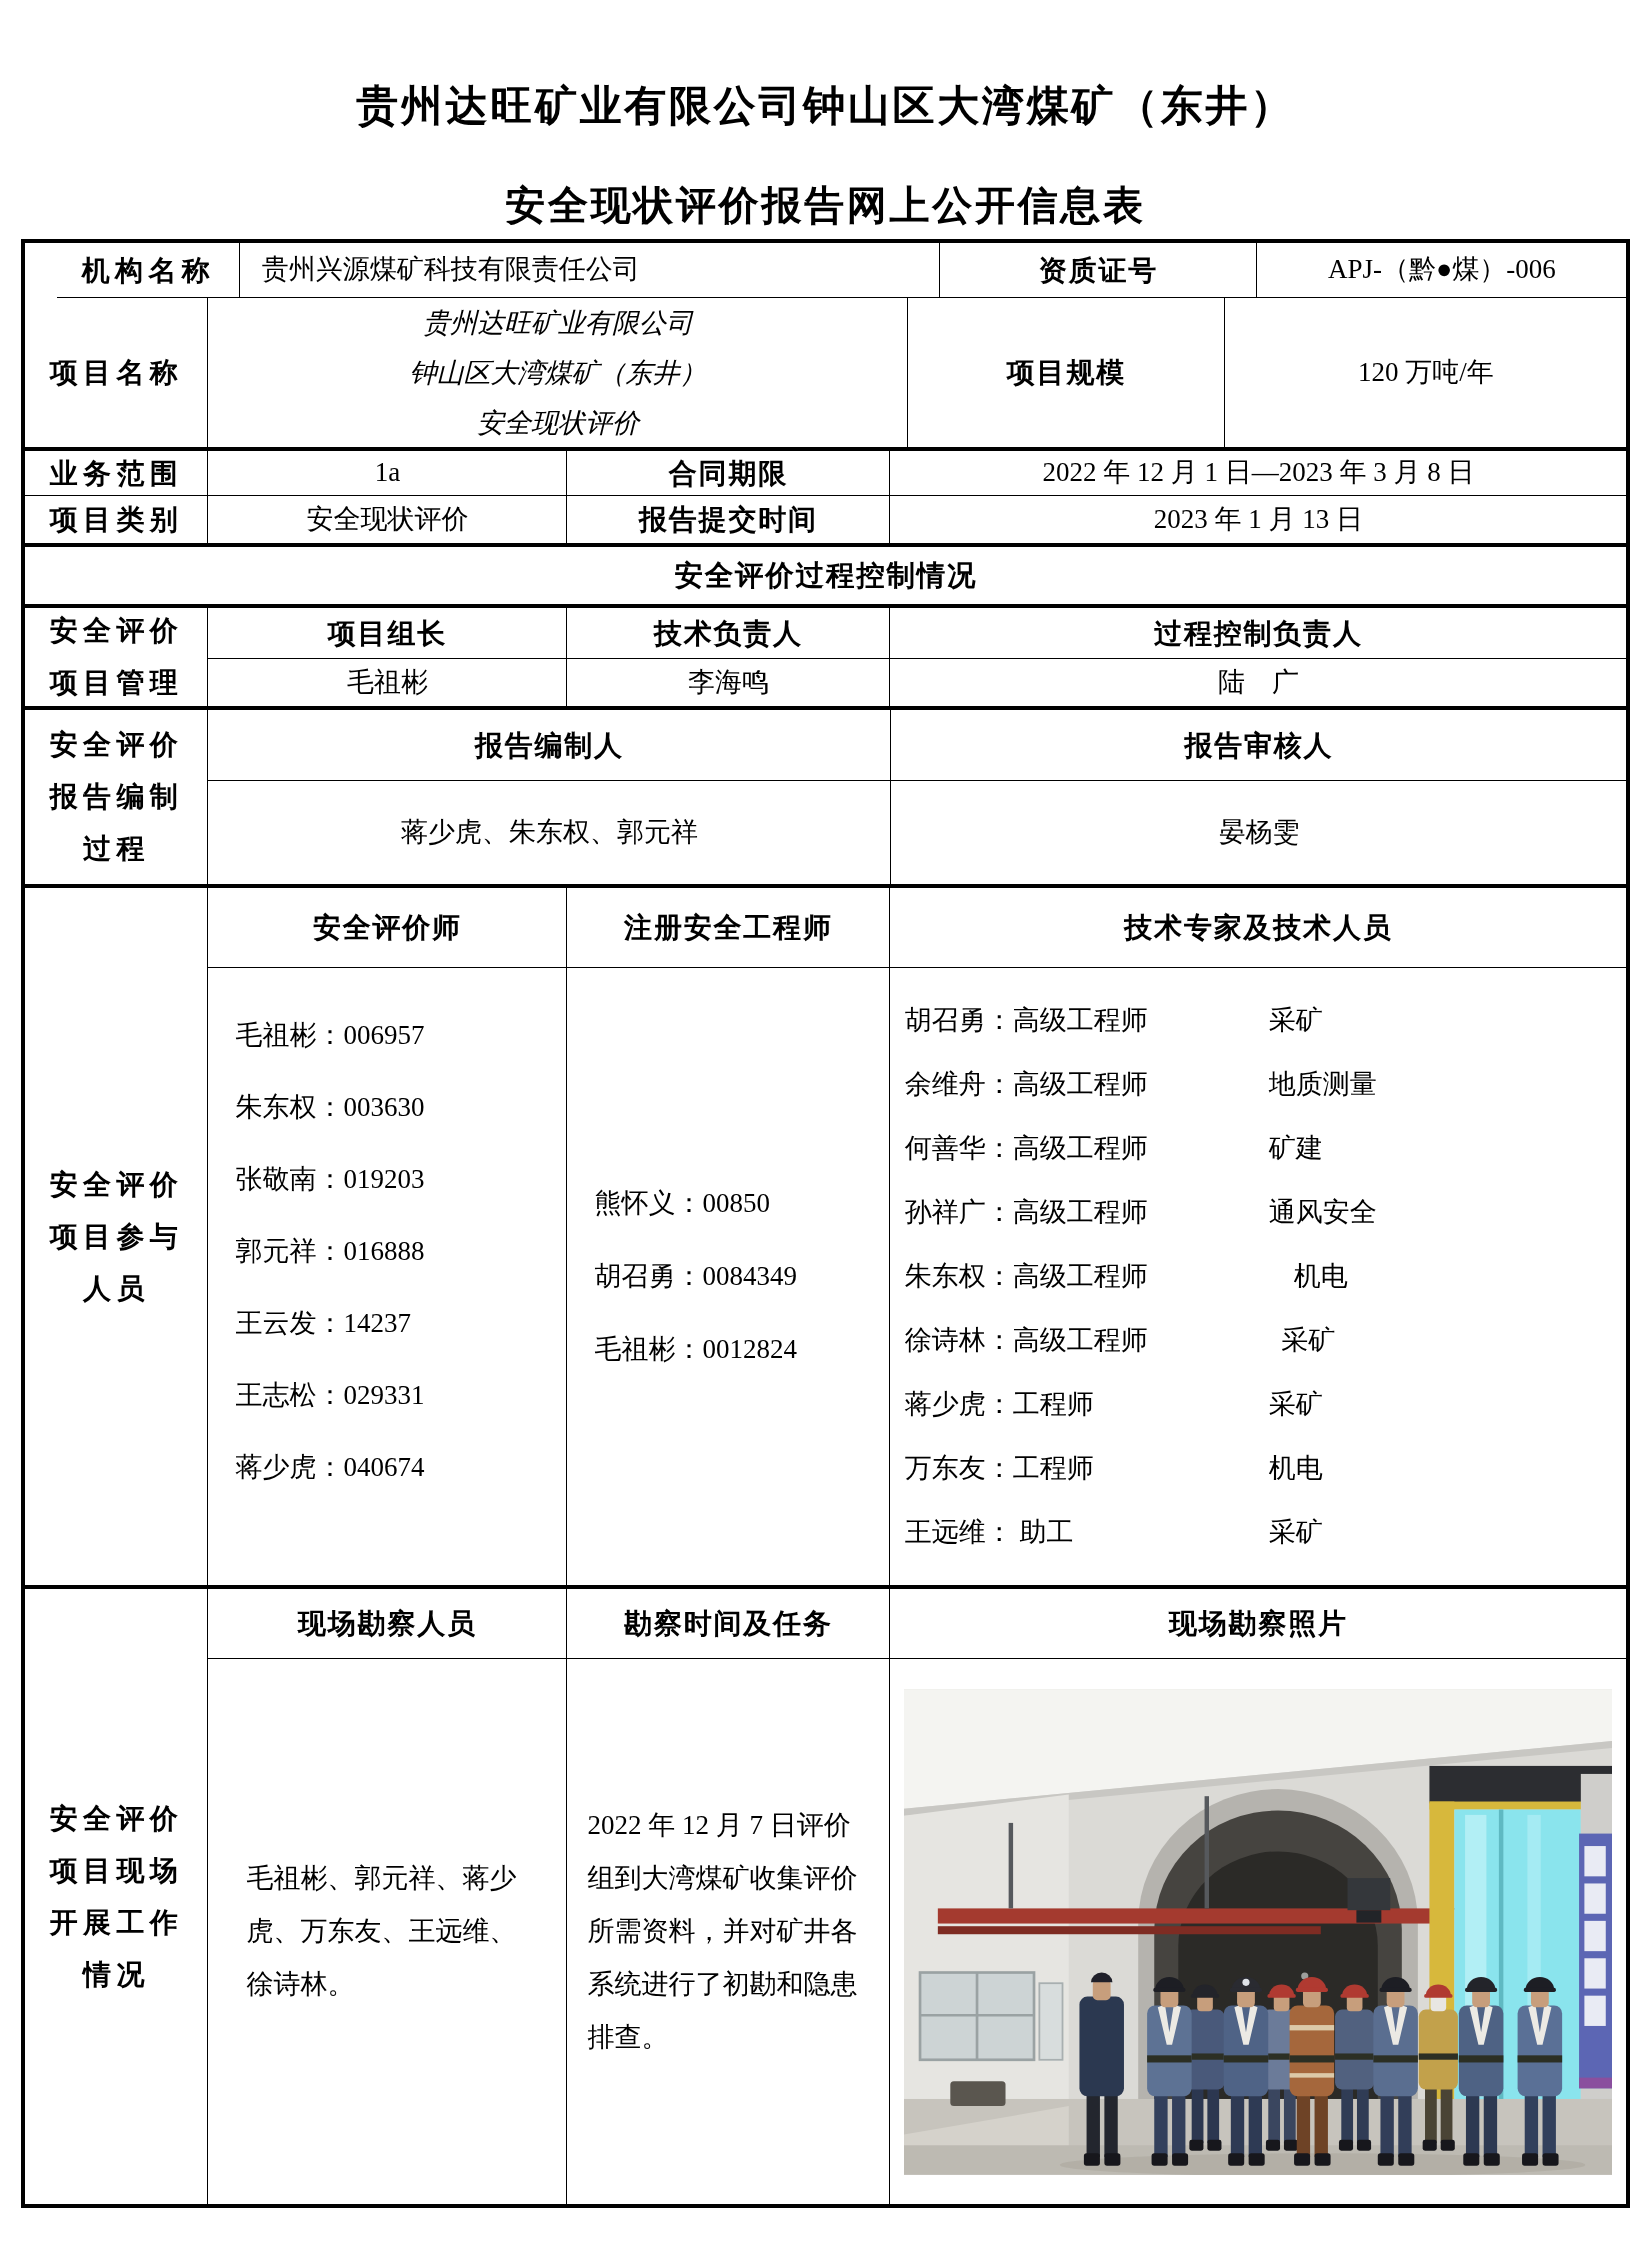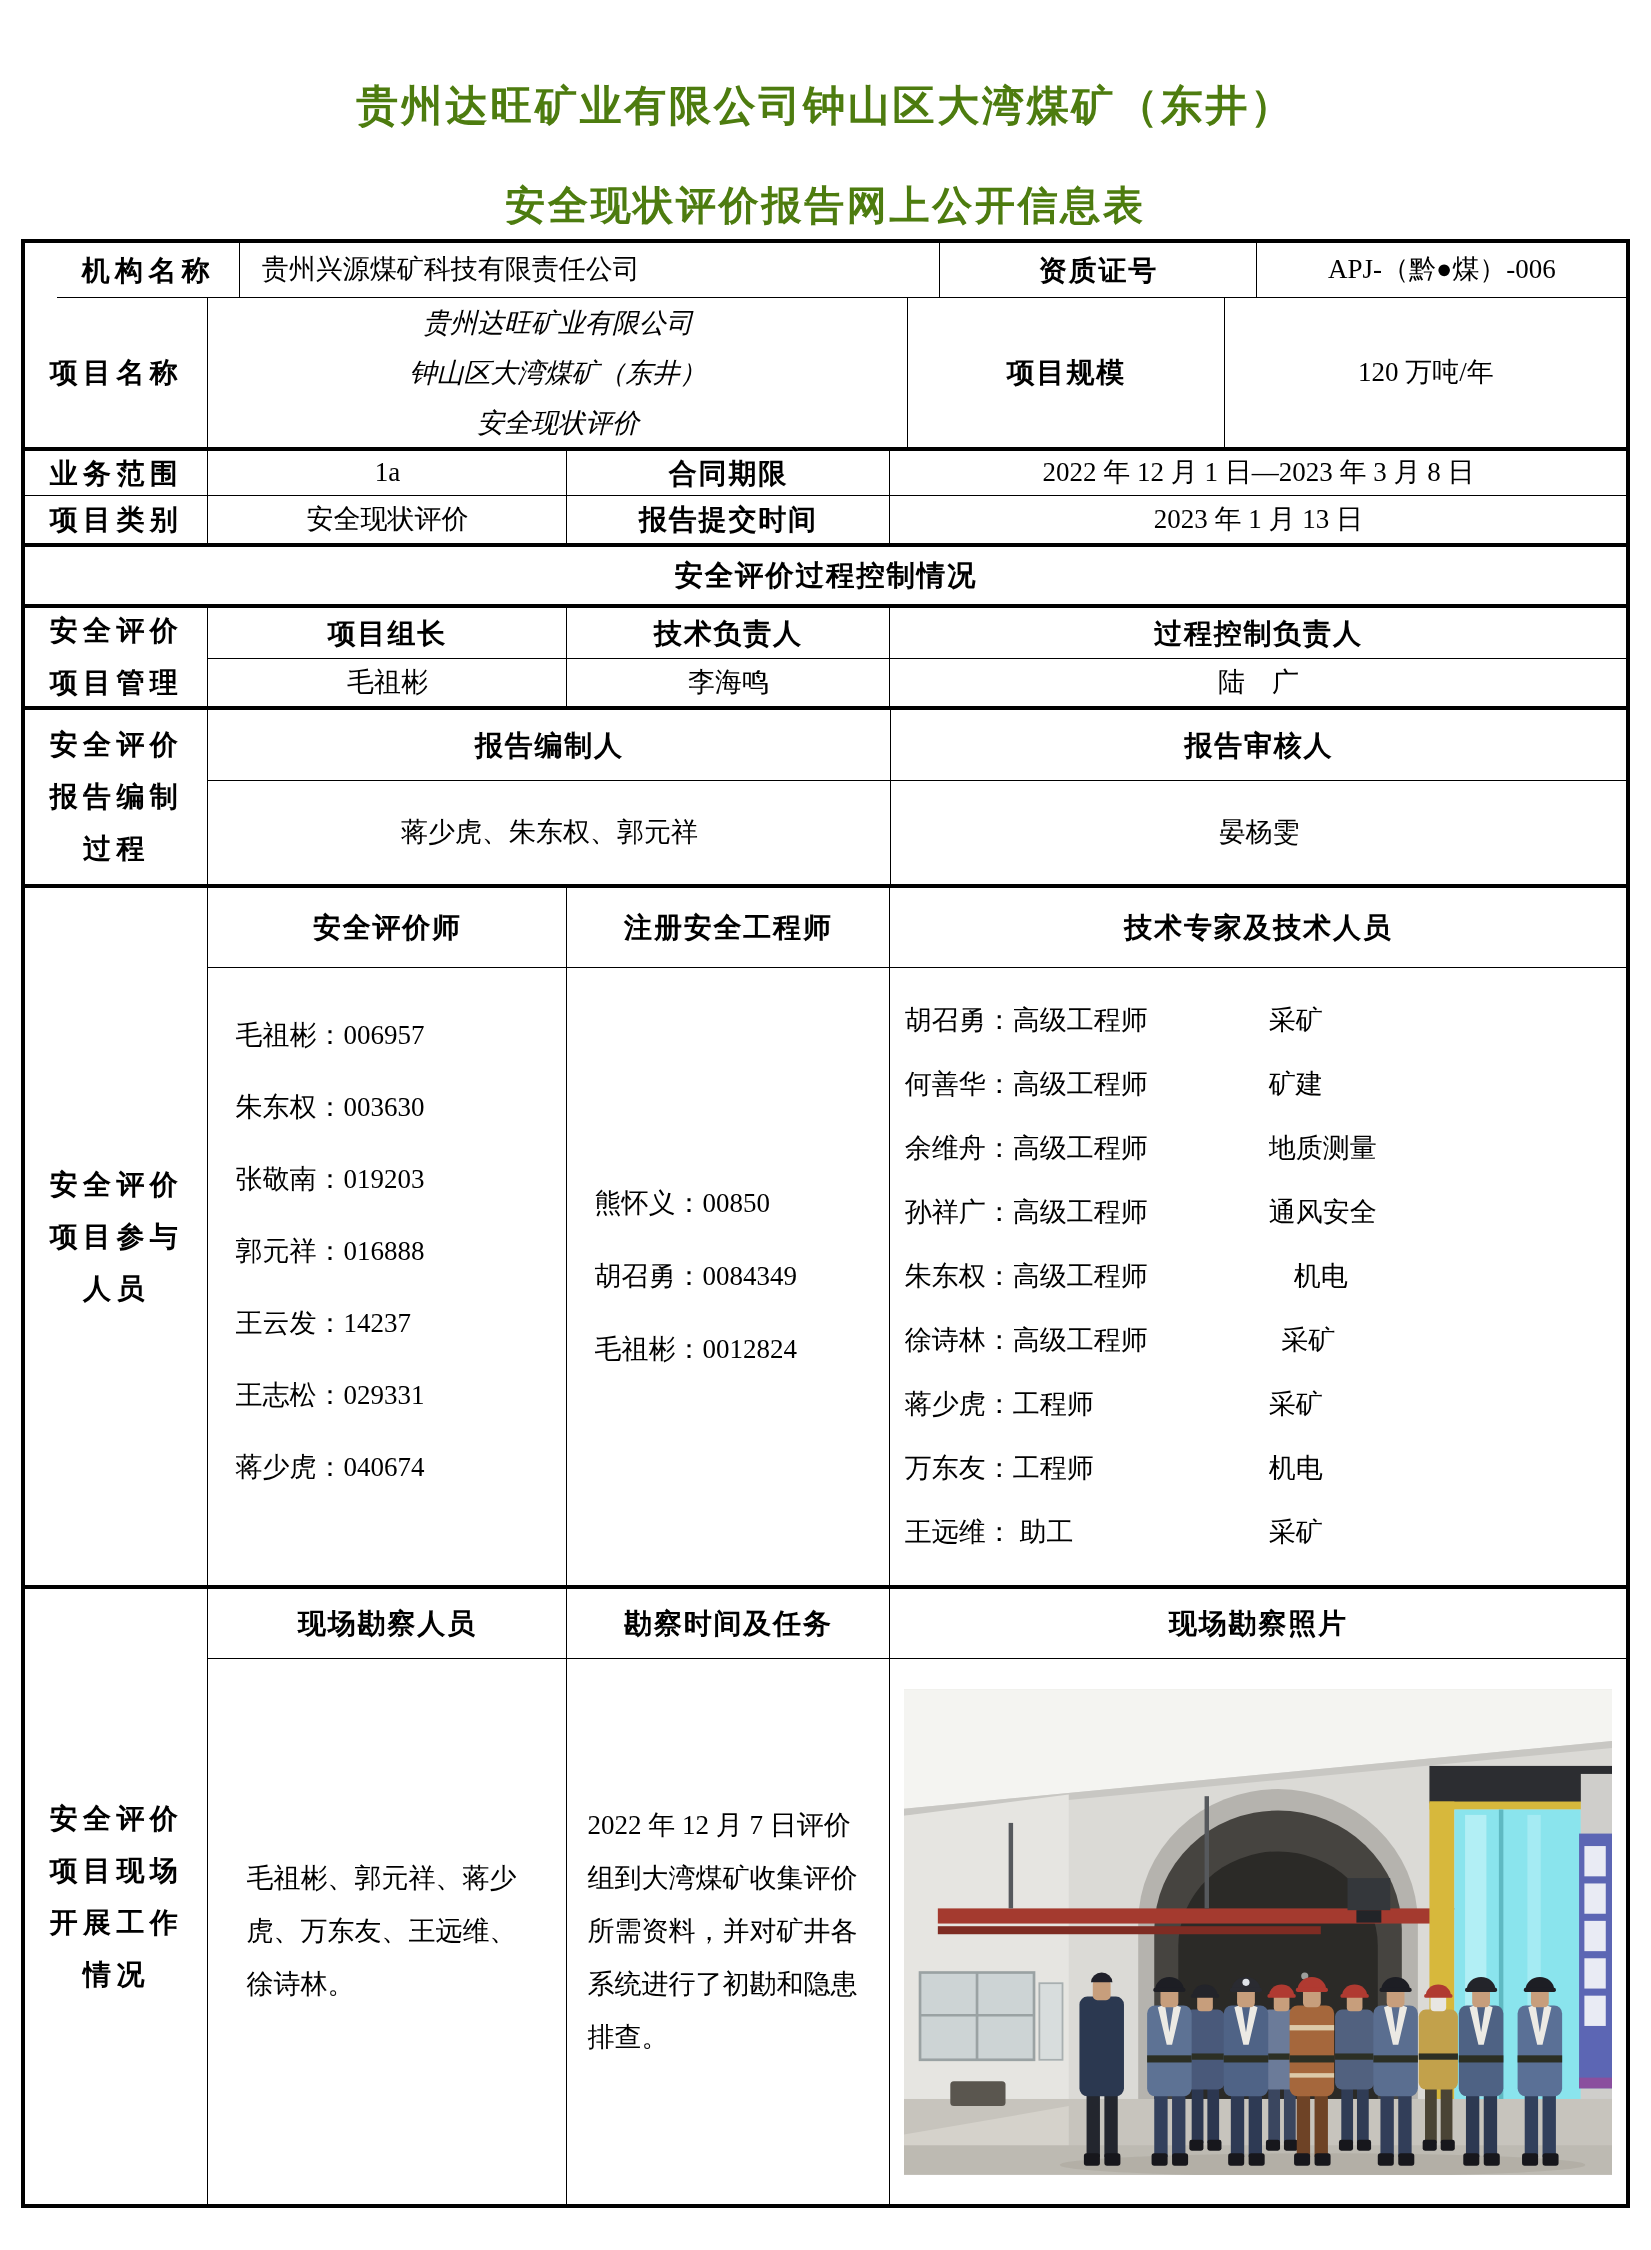--- a/index.html
+++ b/index.html
@@ -1,19 +1,19 @@
 <!DOCTYPE html>
 <html style="font-size:14.3px"><head>
 <meta charset="utf-8">
 <style>
   html,body{margin:0;padding:0;background:#ffffff;}
   .page{position:relative;width:1651px;height:2251px;background:#ffffff;color:#000;
         font-family:"Liberation Serif","DejaVu Serif",serif;overflow:hidden;}
   .doc-title{position:absolute;left:0;width:100%;text-align:center;
-        font-family:"Liberation Sans","DejaVu Sans",sans-serif;font-weight:bold;color:#4d7c0f;}
+        font-family:"Liberation Sans","DejaVu Sans",sans-serif;font-weight:bold;color:#000000;}
   .t1{top:78px;font-size:42px;letter-spacing:2.7px;}
   .t2{top:178px;font-size:40px;letter-spacing:2.7px;}
   .tbl{position:absolute;left:21.4px;top:239px;width:1609px;height:1969px;
        border:4.5px solid #000;box-sizing:border-box;display:flex;flex-direction:column;}
   .row{display:flex;box-sizing:border-box;border-bottom:1.8px solid #000;flex:none;min-height:0;}
   .row.thick{border-bottom-width:4.5px;}
   .row.last{border-bottom:none;flex:1;}
   .cell{box-sizing:border-box;border-right:1.8px solid #000;display:flex;align-items:center;
         justify-content:center;text-align:center;font-size:27px;line-height:1.25;min-width:0;}
   .cell.end{border-right:none;}
@@ -154,26 +154,26 @@
             <div class="ln">熊怀义：00850</div>
             <div class="ln">胡召勇：0084349</div>
             <div class="ln">毛祖彬：0012824</div>
           </div>
           <div class="cell list exp wB4 end">
             <div class="ln">
                 <span class="who">胡召勇：高级工程师</span>
                 <span class="spec">采矿</span>
               </div>
             <div class="ln">
+                <span class="who">余维舟：高级工程师</span>
+                <span class="spec">地质测量</span>
+              </div>
+            <div class="ln">
                 <span class="who">何善华：高级工程师</span>
                 <span class="spec">矿建</span>
-              </div>
-            <div class="ln">
-                <span class="who">余维舟：高级工程师</span>
-                <span class="spec">地质测量</span>
               </div>
             <div class="ln">
                 <span class="who">孙祥广：高级工程师</span>
                 <span class="spec">通风安全</span>
               </div>
             <div class="ln">
                 <span class="who">朱东权：高级工程师</span>
                 <span class="spec" style="padding-left:25px;">机电</span>
               </div>
             <div class="ln">

